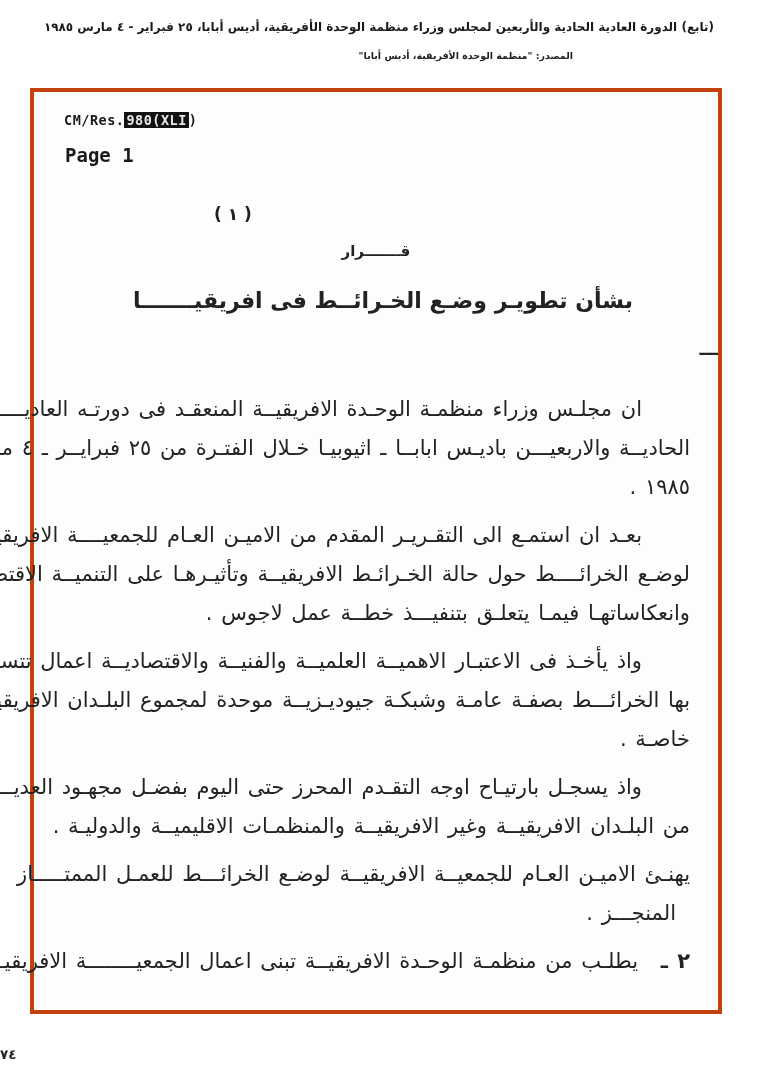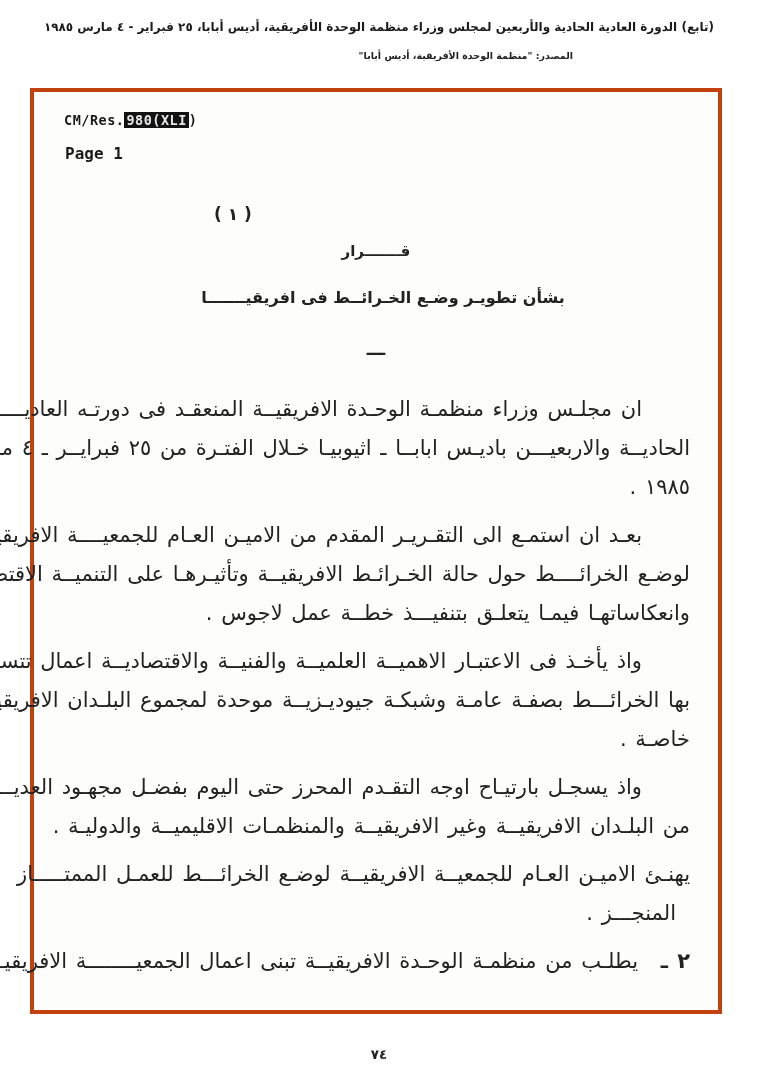--- a/index.html
+++ b/index.html
@@ -61,21 +61,21 @@
     background: #121212;
     color: #e8e8e8;
     padding: 0 2px;
   }
   .page-label {
     position: absolute;
     top: 52px;
     left: 31px;
     direction: ltr;
     font-family: "DejaVu Sans Mono", monospace;
-    font-size: 16px;
+    font-size: 19px;
     font-weight: bold;
     color: #1a1a1a;
   }
   .section-num {
     position: absolute;
     top: 112px;
     left: 180px;
     font-size: 17px;
     font-weight: bold;
     color: #222;
@@ -91,31 +91,30 @@
     font-weight: bold;
     color: #222;
   }
   .doc-subtitle {
     position: absolute;
     top: 196px;
     left: 0;
     right: 0;
     text-align: center;
     direction: rtl;
-    font-size: 16px;
+    font-size: 22px;
     font-weight: bold;
     color: #222;
     padding-left: 14px;
   }
   .doc-divider {
     position: absolute;
     top: 246px;
     left: 0;
     right: 0;
-    text-align: center;
     direction: rtl;
     font-size: 18px;
     font-weight: bold;
     color: #222;
   }
   .doc-body {
     position: absolute;
     top: 298px;
     right: 28px;
     left: 26px;
@@ -138,21 +137,20 @@
     font-weight: bold;
   }
   .item-body { flex: 1; }
   .item-body .line { white-space: nowrap; }
   .item-body .cont { padding-right: 14px; }
   .footer-num {
     position: absolute;
     bottom: 16px;
     left: 0;
     right: 0;
-    text-align: center;
     font-size: 13.5px;
     font-weight: bold;
     color: #222;
   }
 </style>
 </head>
 <body>
 
 <div class="page">
 

